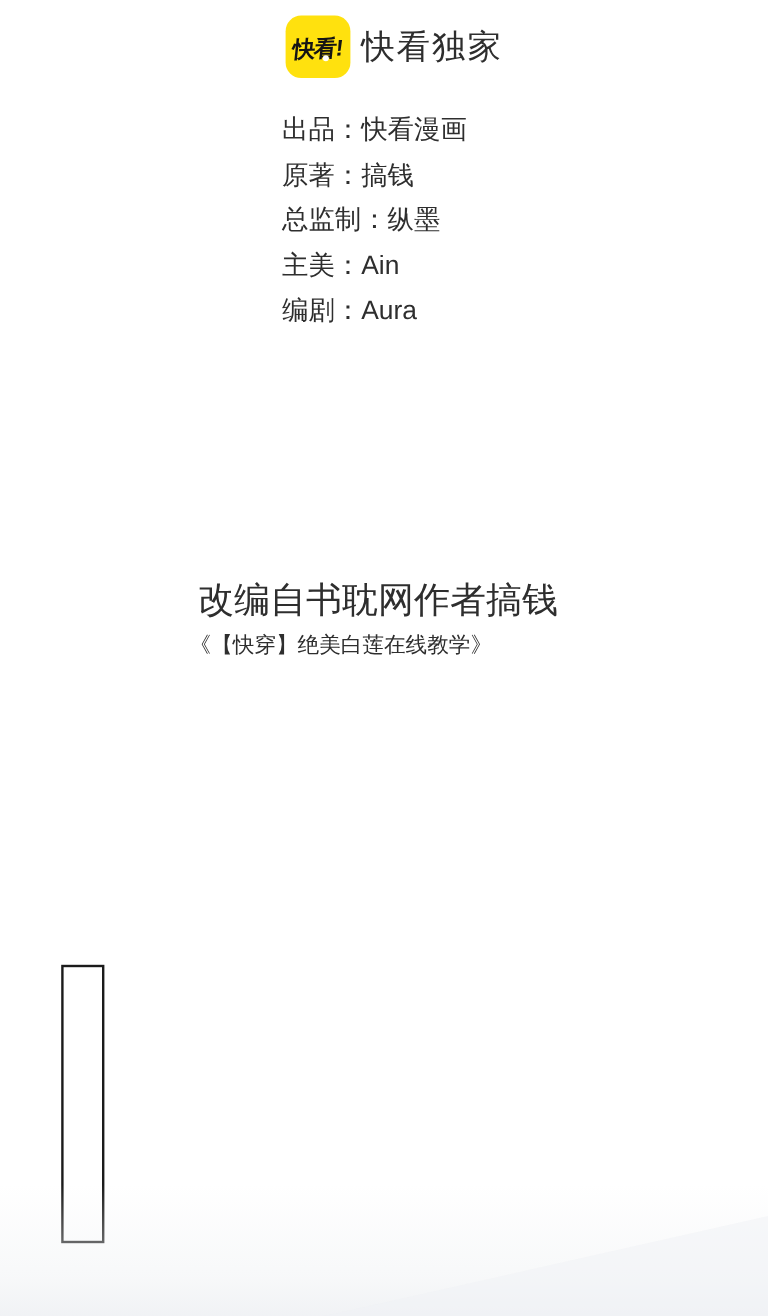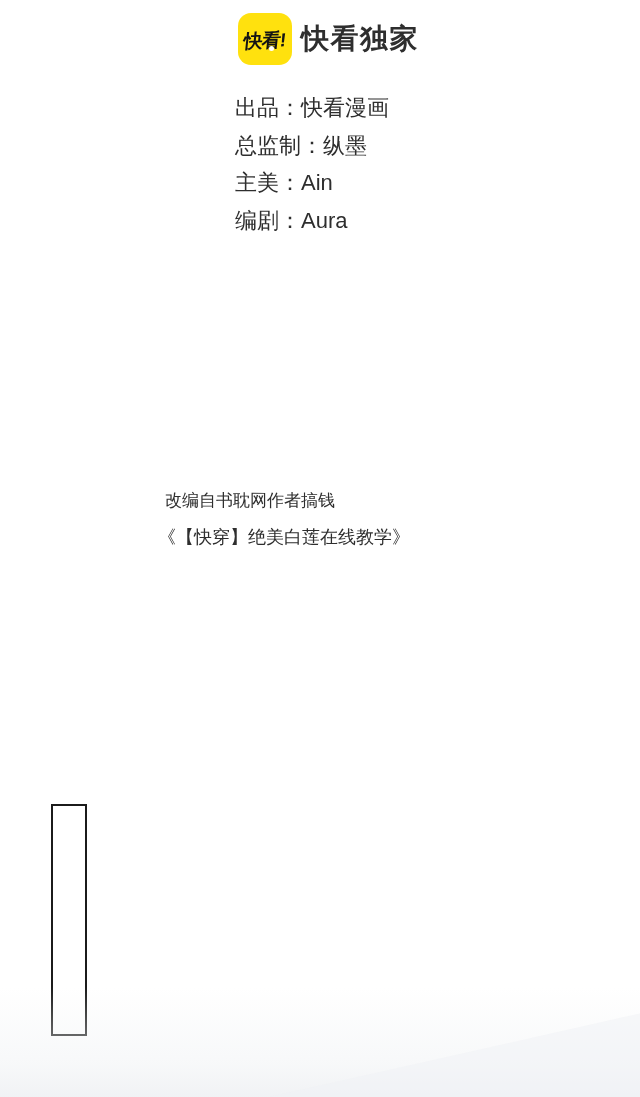--- a/index.html
+++ b/index.html
@@ -56,21 +56,21 @@
     top: 33px;
     width: 5px;
     height: 5px;
     border-radius: 50%;
     background: #FFFFFF;
   }
   .brand-label {
     margin-left: 9px;
     font-size: 28px;
     line-height: 52px;
-    font-weight: 700;
+    font-weight: 400;
     color: var(--ink);
     letter-spacing: 1.5px;
     white-space: nowrap;
   }
 
   
   .credits {
     position: absolute;
     left: 235px;
     top: 89px;
@@ -79,21 +79,21 @@
     color: var(--ink);
     white-space: nowrap;
   }
   .credits-row span { white-space: pre; text-align: right; }
 
   
   .adaptation-line1 {
     position: absolute;
     left: 165px;
     top: 487px;
-    font-size: 17px;
+    font-size: 30px;
     line-height: 28px;
     color: var(--ink);
     white-space: nowrap;
   }
   .adaptation-line2 {
     position: absolute;
     left: 158px;
     top: 523px;
     font-size: 18px;
     line-height: 28px;
@@ -144,20 +144,21 @@
   <div class="header">
     <div class="logo-badge">
       <span class="logo-text">快看!</span>
       <span class="logo-eye-dot"></span>
     </div>
     <div class="brand-label">快看独家</div>
   </div>
 
   <div class="credits">
     <div class="credits-row"><span>出品</span><span>：</span><span>快看漫画</span></div>
+    <div class="credits-row"><span>原著</span><span>：</span><span>搞钱</span></div>
     <div class="credits-row"><span>总监制</span><span>：</span><span>纵墨</span></div>
     <div class="credits-row"><span>主美</span><span>：</span><span>Ain</span></div>
     <div class="credits-row"><span>编剧</span><span>：</span><span>Aura</span></div>
   </div>
 
   <div class="adaptation-line1">改编自书耽网作者搞钱</div>
   <div class="adaptation-line2">《【快穿】绝美白莲在线教学》</div>
 
   <div class="empty-panel"></div>
 

